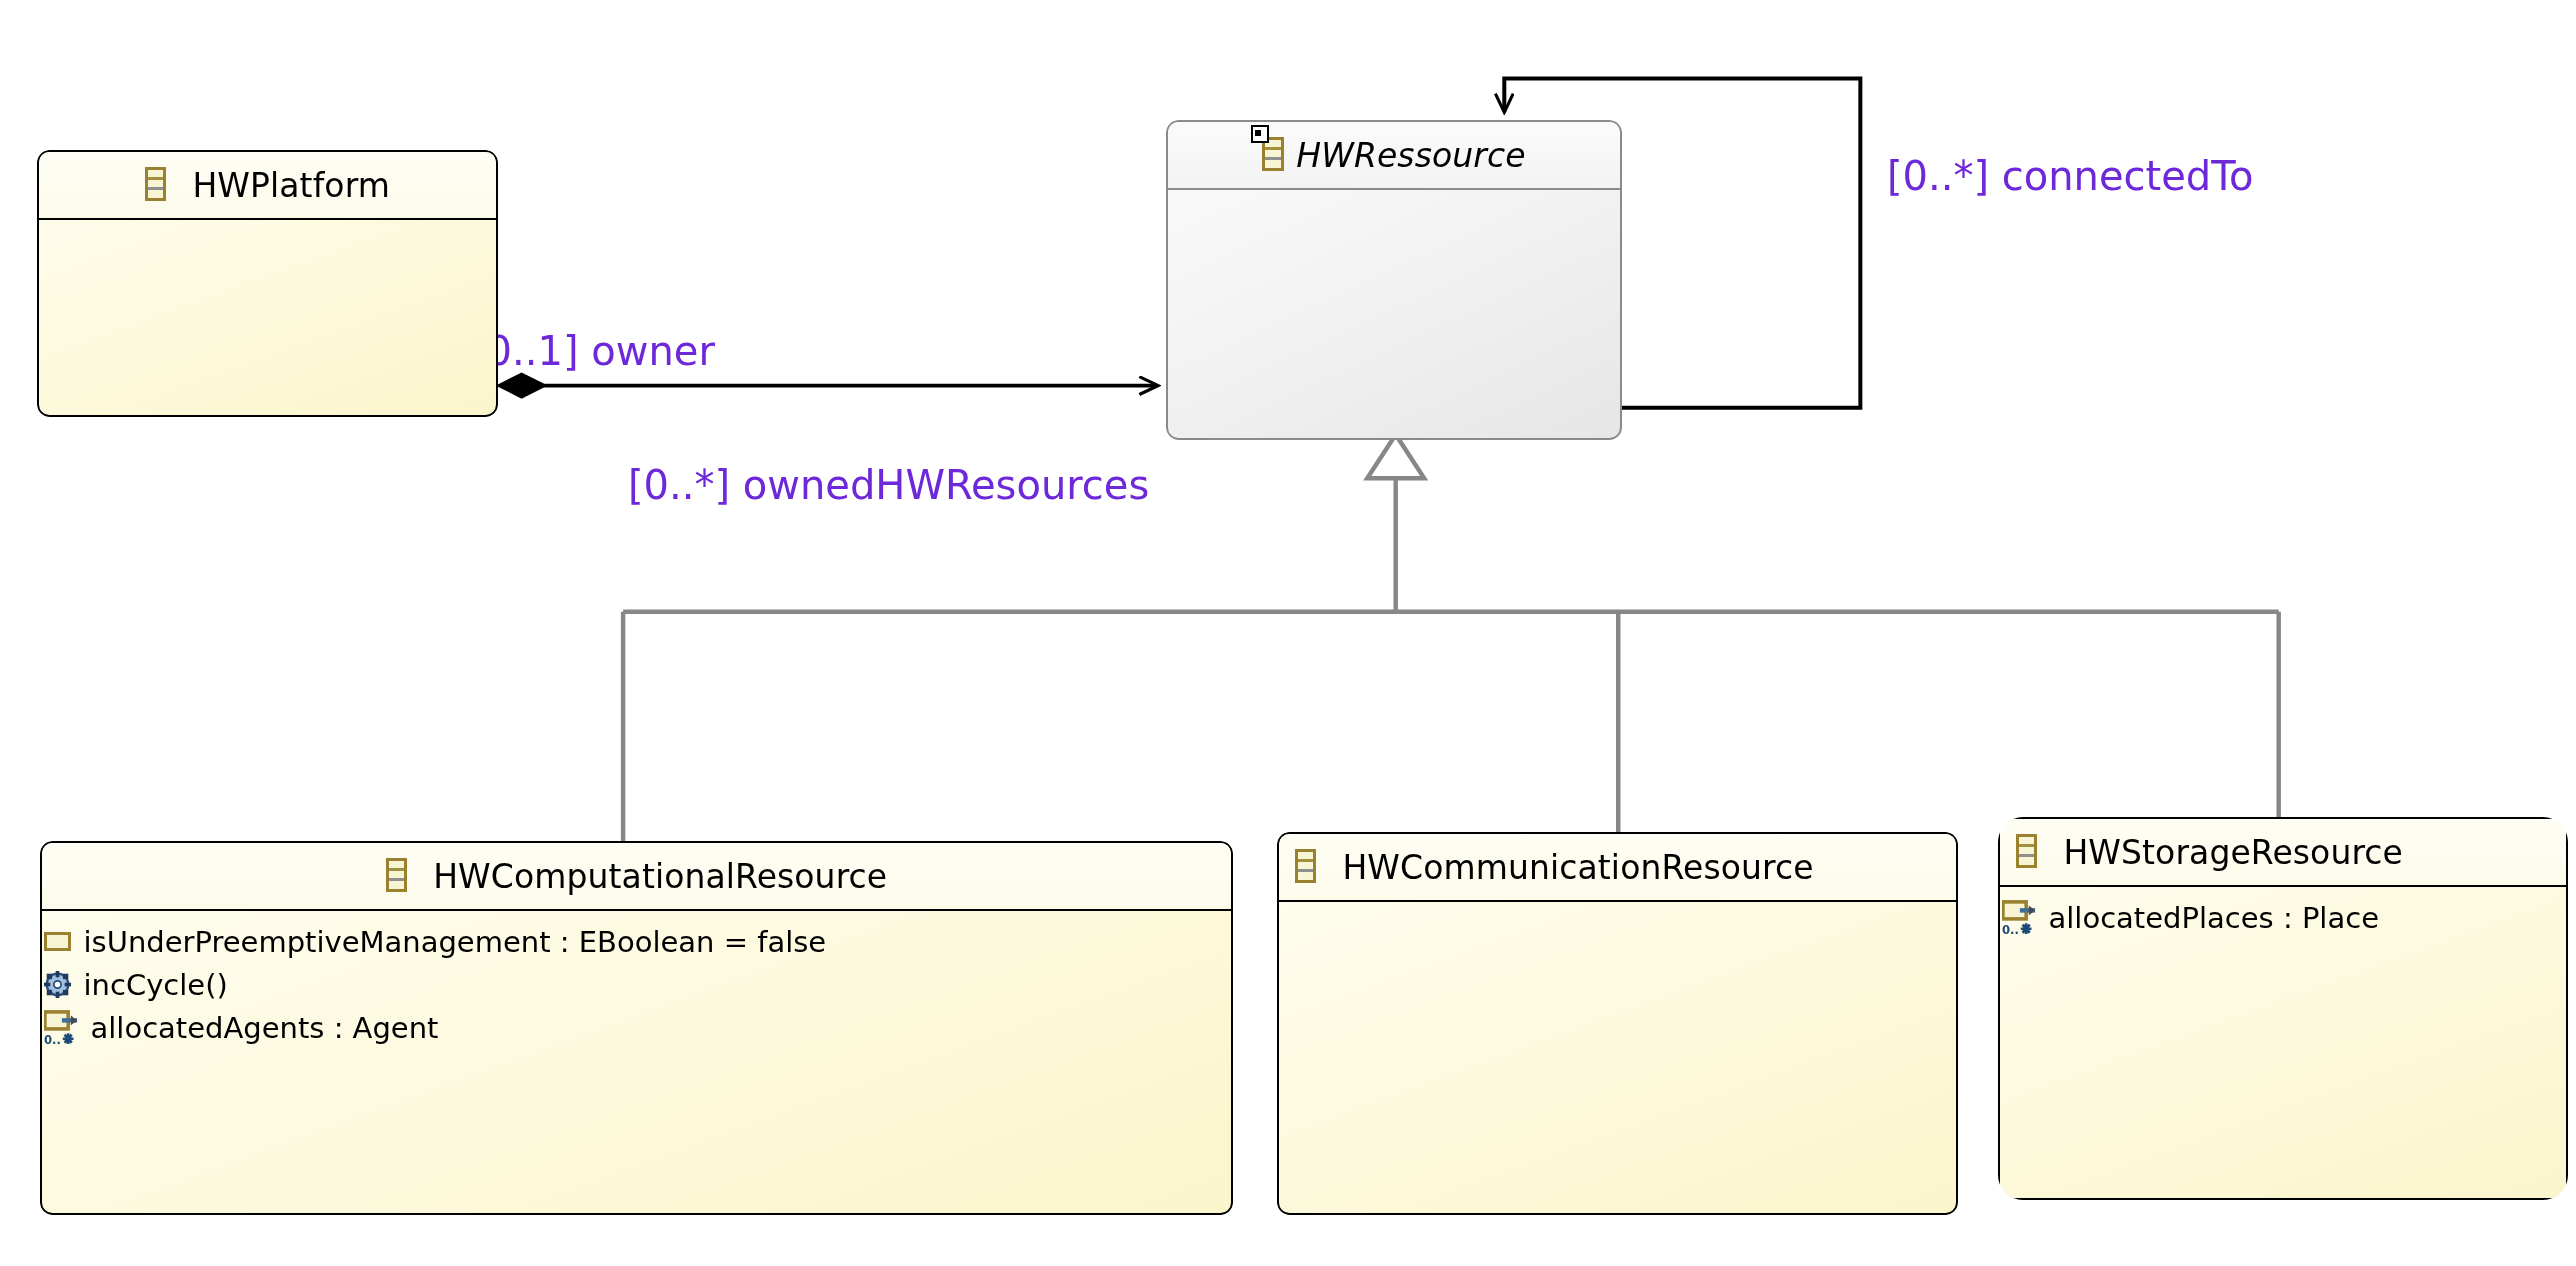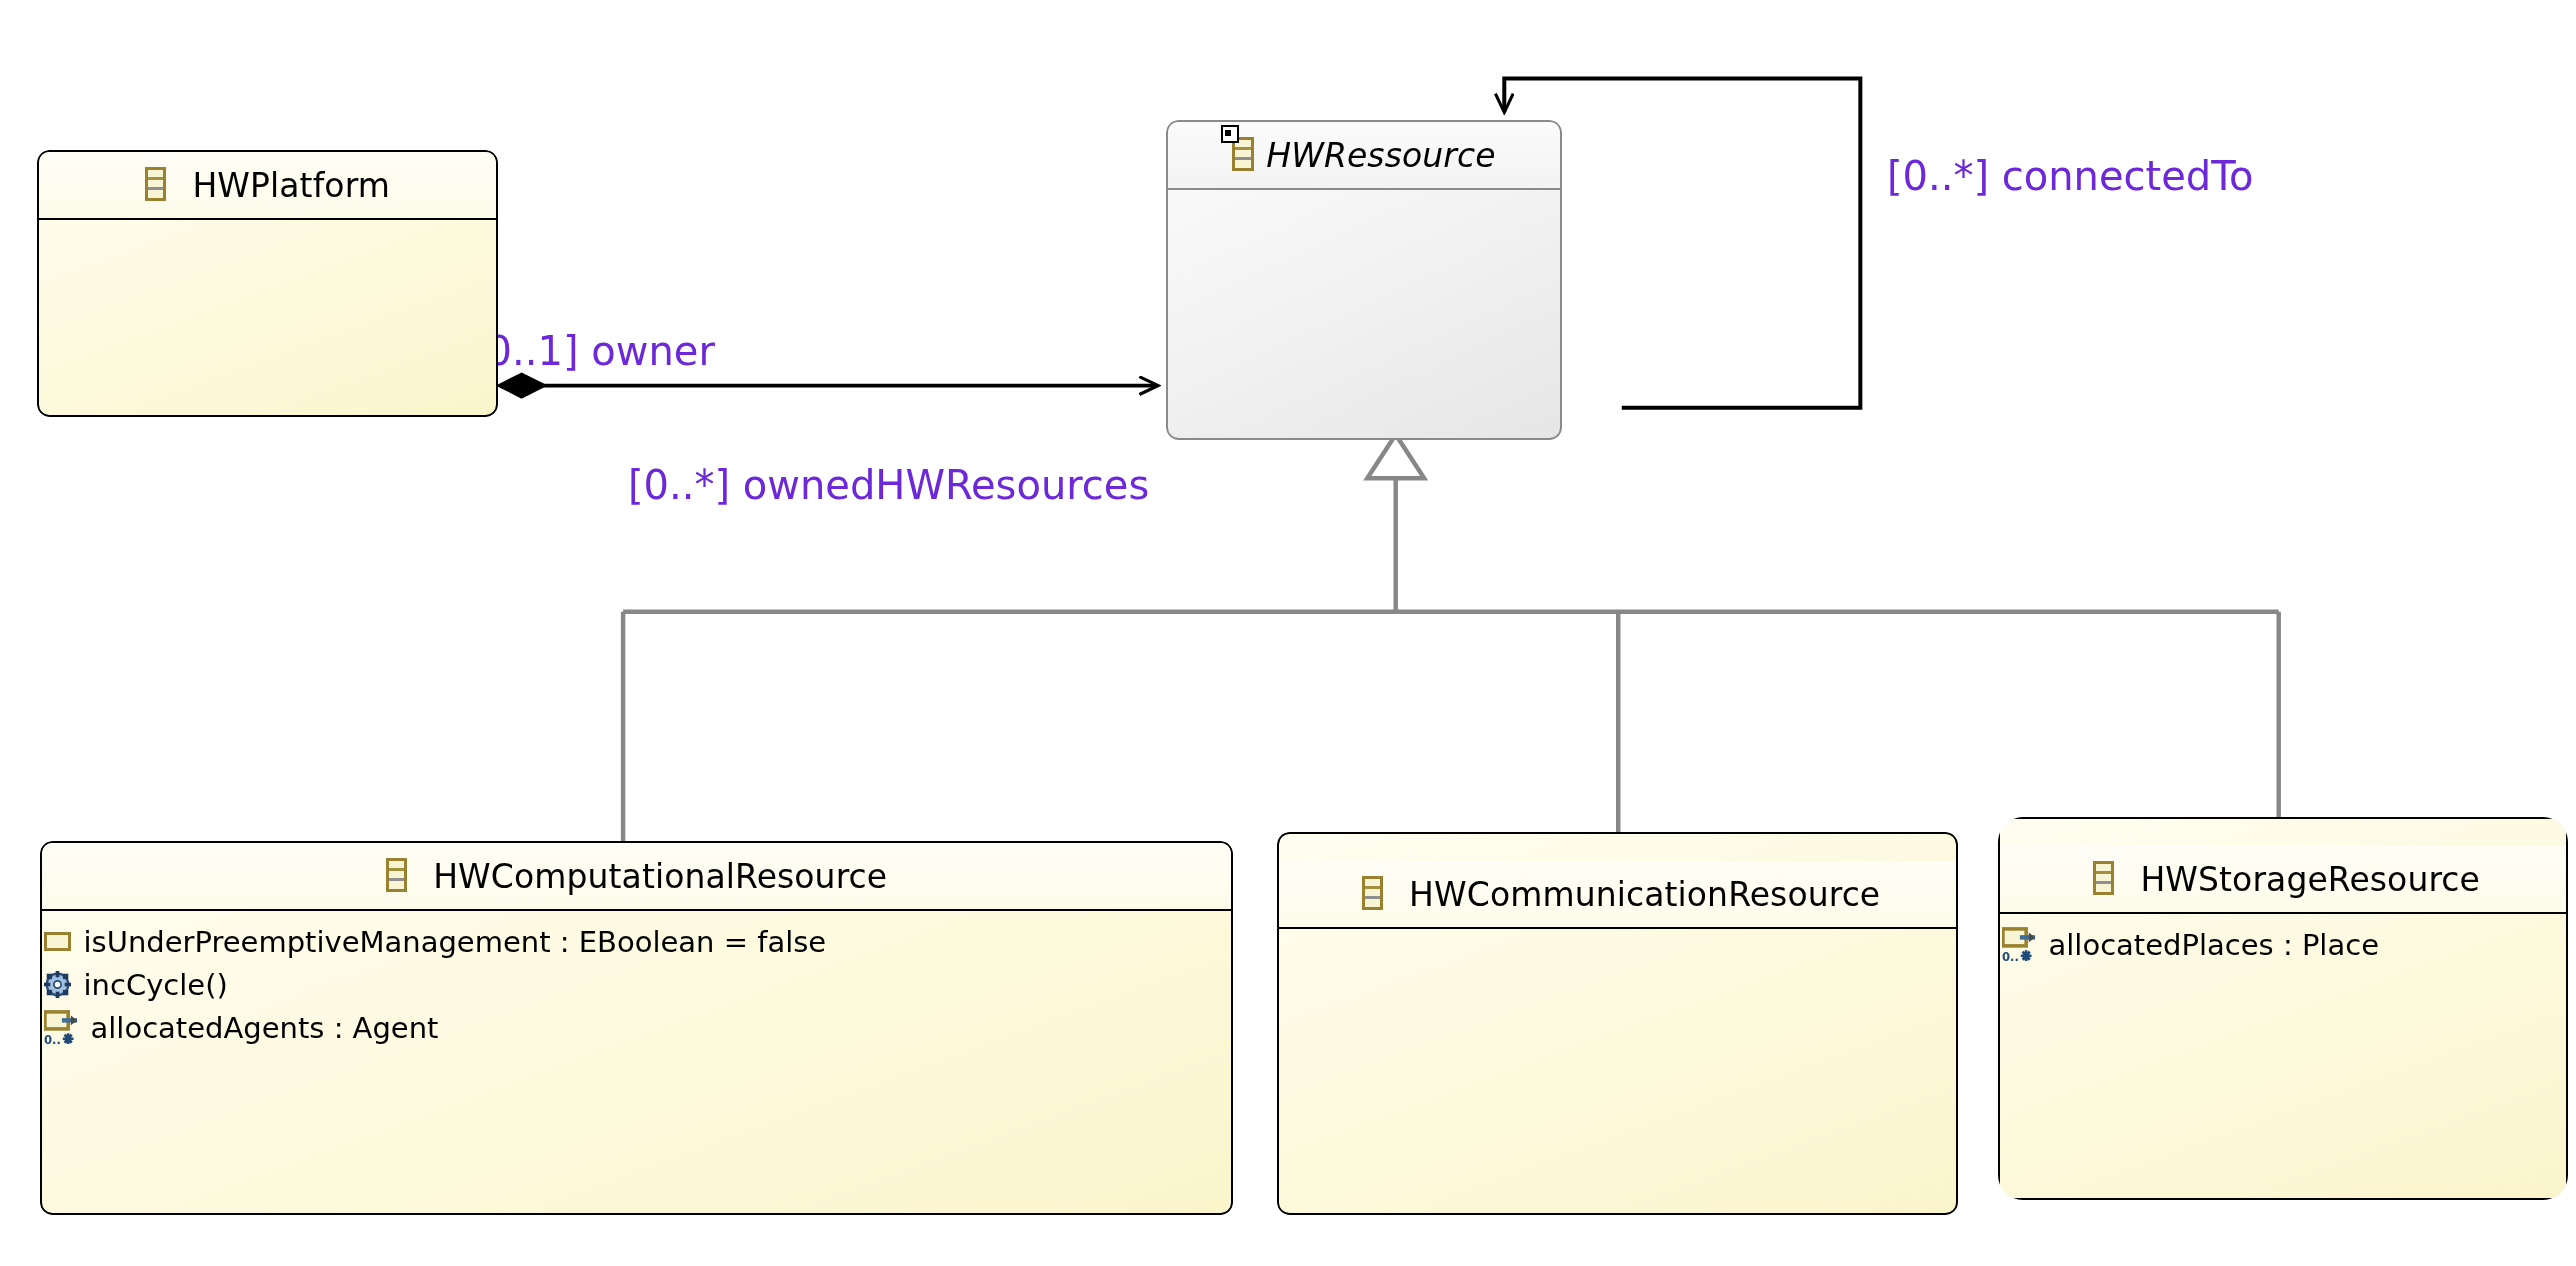--- a/index.html
+++ b/index.html
@@ -77,21 +77,21 @@
     position: relative;
     box-sizing: border-box;
     display: flex;
     align-items: center;
     justify-content: center;
     gap: 12.5px;
     height: 68px;
     padding: 0 9px;
     white-space: nowrap;
   }
-  .titlebar.leftalign { justify-content: center; padding-left: 16px; margin-top: 27px; }
+  .titlebar.leftalign { justify-content: flex-start; padding-left: 16px; }
 
   .class-name {
     font-size: 33px;
     color: #000000;
     letter-spacing: 0.1px;
   }
   .class-name.italic { font-style: italic; }
 
   .members {
     position: relative;
@@ -231,21 +231,21 @@
       <div class="titlebar">
         <span class="icon-wrap">
           <span class="icon icon-eclass"></span>
         </span>
         <span class="class-name">HWPlatform</span>
       </div>
       <div class="members"></div>
     </div>
   </div>
 
-  <div class="uml-class selected" style="left:1166px; top:120px; width:396px; height:320px;">
+  <div class="uml-class selected" style="left:1166px; top:120px; width:456px; height:320px;">
     <div class="shadow"></div>
     <div class="body">
       <div class="titlebar">
         <span class="icon-wrap">
           <span class="icon icon-eclass"></span>
           <span class="icon-badge"></span>
         </span>
         <span class="class-name italic">HWRessource</span>
       </div>
       <div class="members"></div>

